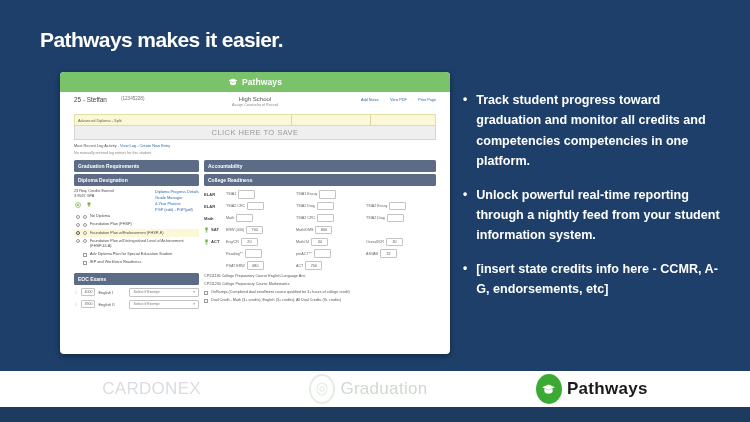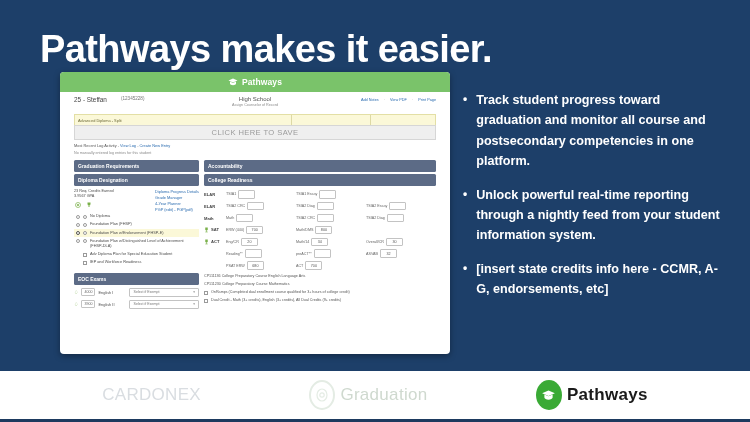--- a/index.html
+++ b/index.html
@@ -15,21 +15,21 @@
   .slide {
     position: absolute;
     left: 0; top: 0;
     width: 750px; height: 371px;
     background: #1d3f69;
   }
 
   .headline {
     position: absolute;
     left: 40px; top: 28px;
-    font-size: 38px;
+    font-size: 21px;
     font-weight: bold;
     color: #ffffff;
     letter-spacing: -0.6px;
   }
 
   
   .app-card {
     position: absolute;
     left: 60px; top: 72px;
     width: 390px; height: 282px;
@@ -215,21 +215,21 @@
     font-size: 12.6px;
     line-height: 1.62;
     font-weight: bold;
   }
   .bullet .dot { flex: 0 0 auto; font-size: 12px; line-height: 1.62; }
 
   
   .footer {
     position: absolute;
     left: 0; top: 371px;
-    width: 750px; height: 48px;
+    width: 750px; height: 36px;
     background: #ffffff;
     display: flex;
     align-items: center;
     justify-content: space-around;
     padding: 0 48px;
   }
   .logo { display: flex; align-items: center; gap: 5px; }
   .logo .word { font-size: 17px; letter-spacing: .3px; }
   .logo.dim .word { color: #d9dde1; }
   .logo.dim2 .word { color: #cfd9cf; }
@@ -518,21 +518,21 @@
             <span>Dual Credit - Math (3+ credits), English (3+ credits), All Dual Credits (9+ credits)</span>
           </div>
         </div>
       </div>
     </div>
   </div>
 
   <div class="bullets">
     <div class="bullet">
       <span class="dot">•</span>
-      <span>Track student progress toward graduation and monitor all course and postsecondary competencies in one platform.</span>
+      <span>Track student progress toward graduation and monitor all credits and competencies competencies in one platform.</span>
     </div>
     <div class="bullet">
       <span class="dot">•</span>
       <span>Unlock powerful real-time reporting through a nightly feed from your student information system.</span>
     </div>
     <div class="bullet">
       <span class="dot">•</span>
       <span>[insert state credits info here - CCMR, A-G, endorsements, etc]</span>
     </div>
   </div>

